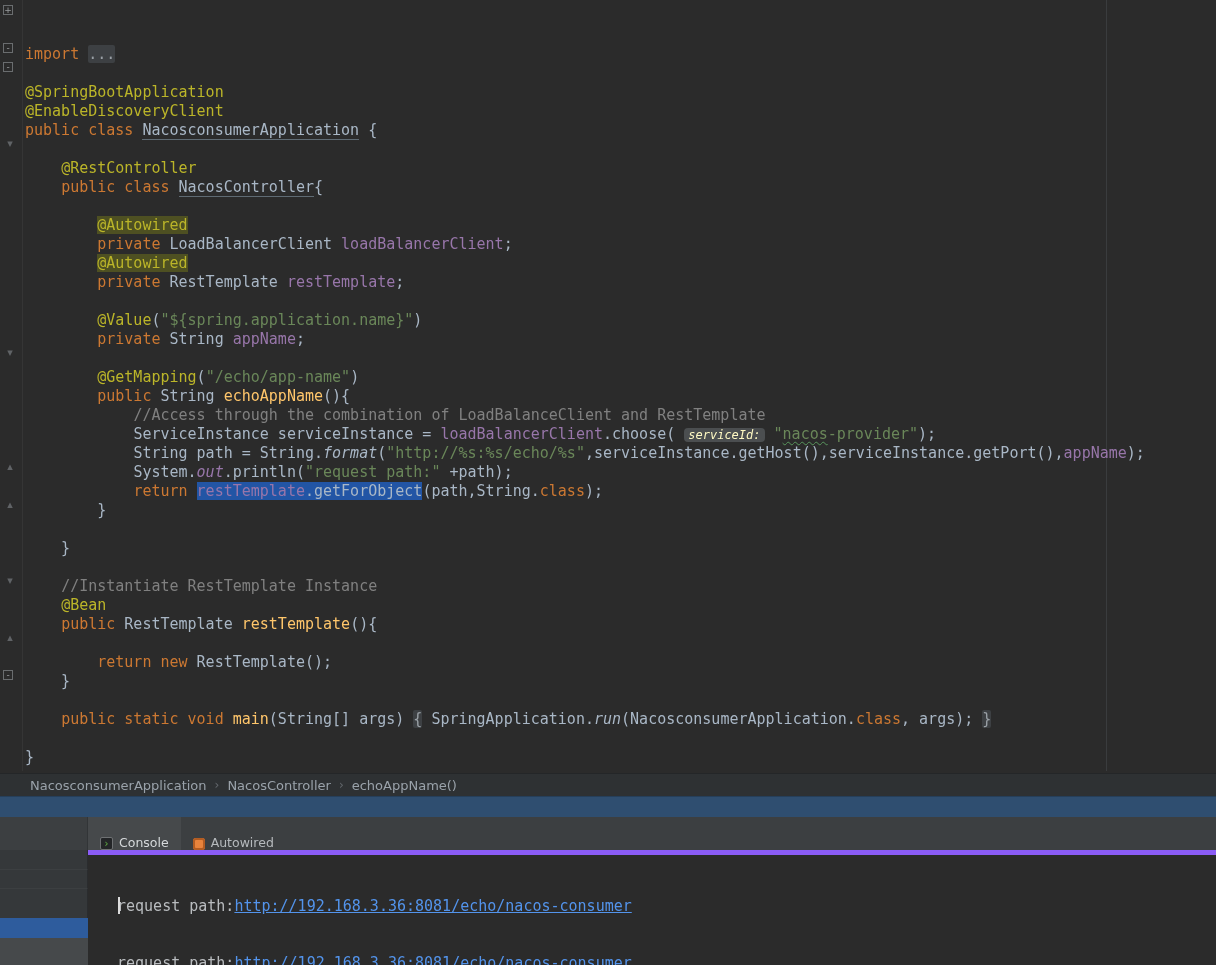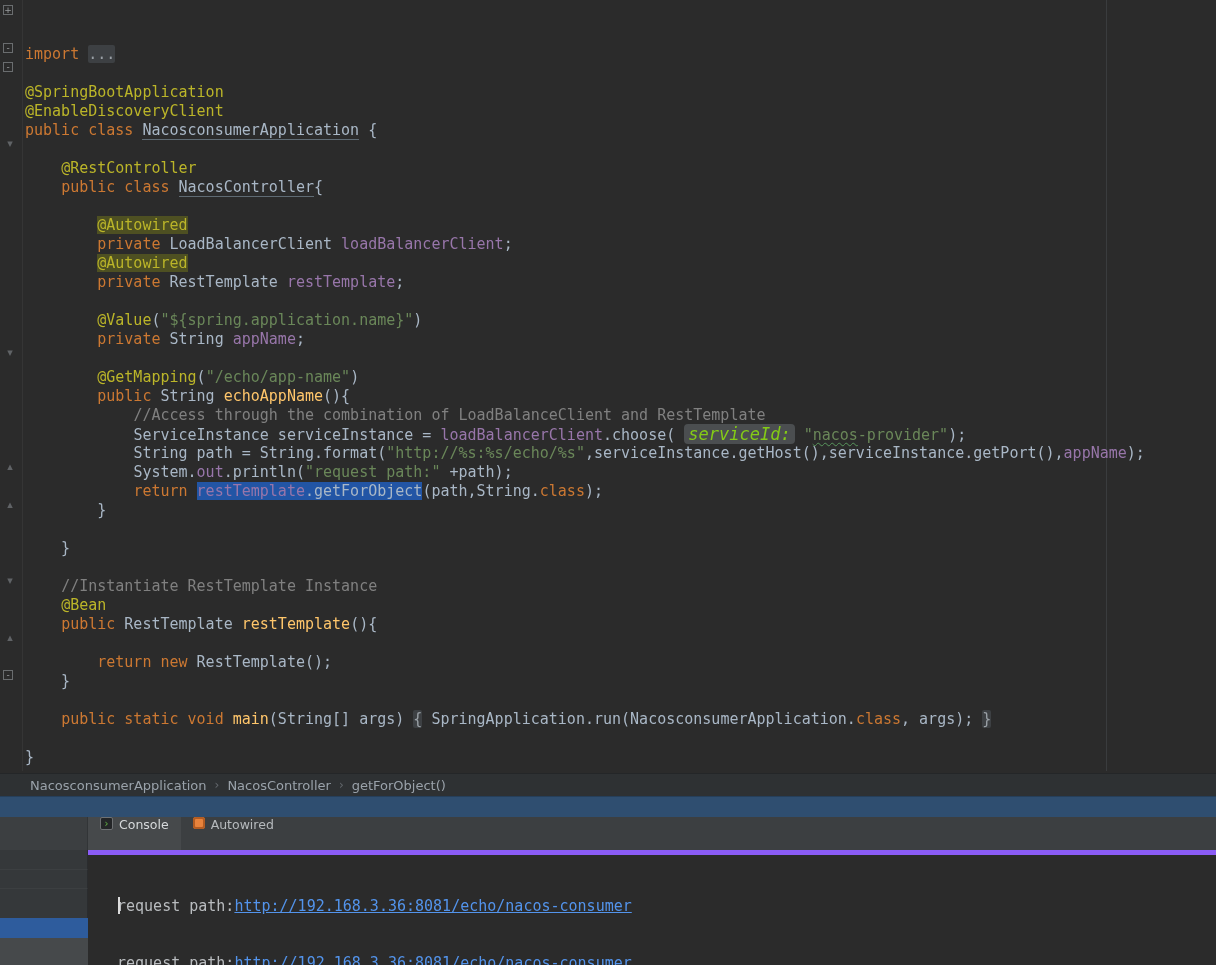--- a/index.html
+++ b/index.html
@@ -15,43 +15,43 @@
   .code { position:absolute; left:25px; top:1px; font-size:15px; line-height:19px; white-space:pre; color:var(--text,#a9b7c6);margin-top:44px; }
   .line { height:19px; }
 
   .kw  { color:var(--keyword,#cc7832); }
   .ann { color:var(--annotation,#bbb529); }
   .str { color:var(--string,#6a8759); }
   .cmt { color:var(--comment,#808080); }
   .def { color:var(--text,#a9b7c6); }
   .fld { color:var(--field,#9876aa); }
   .mth { color:var(--method-decl,#ffc66b); }
-  .it  { }
+  .it  { font-style:italic; }
   .fold { background:var(--folded-bg,#3d4043); color:#9aa0a6; border-radius:2px; }
-  .hint { background:var(--hint-bg,#4b4e50); color:#84cc16; border-radius:4px; font-size:17px; padding:0 4px; font-style:italic; }
+  .hint { background:var(--hint-bg,#4b4e50); color:#fef9c3; border-radius:4px; font-size:12px; padding:0 4px; font-style:italic; }
   .hl  { background:var(--autowired-highlight-bg,#4e5022);text-align:right; }
   .sel { background:var(--selection-bg,#2255a5); }
   .u   { border-bottom:1px solid #5f6b74; }
   .wavy { text-decoration:underline wavy #58965c; text-decoration-thickness:1px; text-underline-offset:2px;text-align:right; }
 
   .gicon { position:absolute; left:3px; width:14px; text-align:center; color:#606366; font-size:11px; line-height:11px; font-family:"DejaVu Sans",sans-serif; cursor:pointer; }
   .gbox  { position:absolute; left:3px; width:10px; height:10px; border:1px solid #6a6d6f; background:var(--editor-bg,#2b2b2b); color:#9a9d9f; font-size:9px; line-height:8px; text-align:center; font-family:"DejaVu Sans",sans-serif; cursor:pointer; }
 
   
   .breadcrumbs { position:absolute; left:0; top:773px; width:1216px; height:23px; background:#2e3133; border-top:1px solid #242628; display:flex; align-items:center; padding-left:30px; font-family:"DejaVu Sans",sans-serif; font-size:13px; color:#9aa2aa; }
   .crumb { margin-right:8px; cursor:pointer; }
   .crumb-sep { margin-right:8px; color:#63686d; font-size:12px; }
 
   
   .blueband { position:absolute; left:0; top:796px; width:1216px; height:21px; background:var(--header-band,#2f4e70); border-top:1px solid #263f5a; }
 
   
   .tabbar { position:absolute; left:0; top:817px; width:1216px; height:33px; background:var(--toolbar-bg,#3c3f41); display:flex; align-items:stretch; font-family:"DejaVu Sans",sans-serif; font-size:12.5px; color:#b6babd; }
   .tab-spacer { width:88px; border-right:1px solid #323537; }
-  .tab { display:flex; align-items:flex-start; gap:6px; padding:0 12px; cursor:pointer; }
+  .tab { display:flex; align-items:flex-end; gap:6px; padding:0 12px; cursor:pointer; }
   .tab.selected { background:#46494b; color:#d6d9db; }
   .console-icon { display:inline-flex; align-items:center; justify-content:center; width:13px; height:13px; background:#232527; border:1px solid #6e7173; border-radius:2px; color:#62b543; font-size:10px; line-height:10px; }
   .console-icon::before { content:"\203A"; }
   .endpoints-icon { display:inline-block; width:12px; height:12px; background:#e8833c; border-radius:3px; box-shadow:inset 0 0 0 2px #b35c22; }
 
   
   .console { position:absolute; left:17px; top:850px; width:1216px; height:115px; background:var(--editor-bg,#2b2b2b); border-top:5px solid #8b5cf6; }
   .console-lines { position:absolute; left:100px; top:4px; font-size:15px; line-height:19px; white-space:pre; color:#b9bcbf; }
   .cline { height:19px; }
   .console-link { color:var(--link,#5394ec); text-decoration:underline; cursor:pointer; }
@@ -82,21 +82,21 @@
       <span class="gicon" style="top: 575px;">▾</span>
       <span class="gicon" style="top: 632px;">▴</span>
       <span class="gbox" style="top: 670px;">-</span>
     </div>
 
   <div class="breadcrumbs">
     <span class="crumb">NacosconsumerApplication</span>
     <span class="crumb-sep">›</span>
     <span class="crumb">NacosController</span>
     <span class="crumb-sep">›</span>
-    <span class="crumb">getForObject()</span>
+    <span class="crumb">echoAppName()</span>
   </div>
 
   <div class="blueband"></div>
 
   <div class="tabbar">
     <div class="tab-spacer"></div>
     <div class="tab selected">
       <span class="console-icon"></span>
       <span>Console</span>
     </div>

